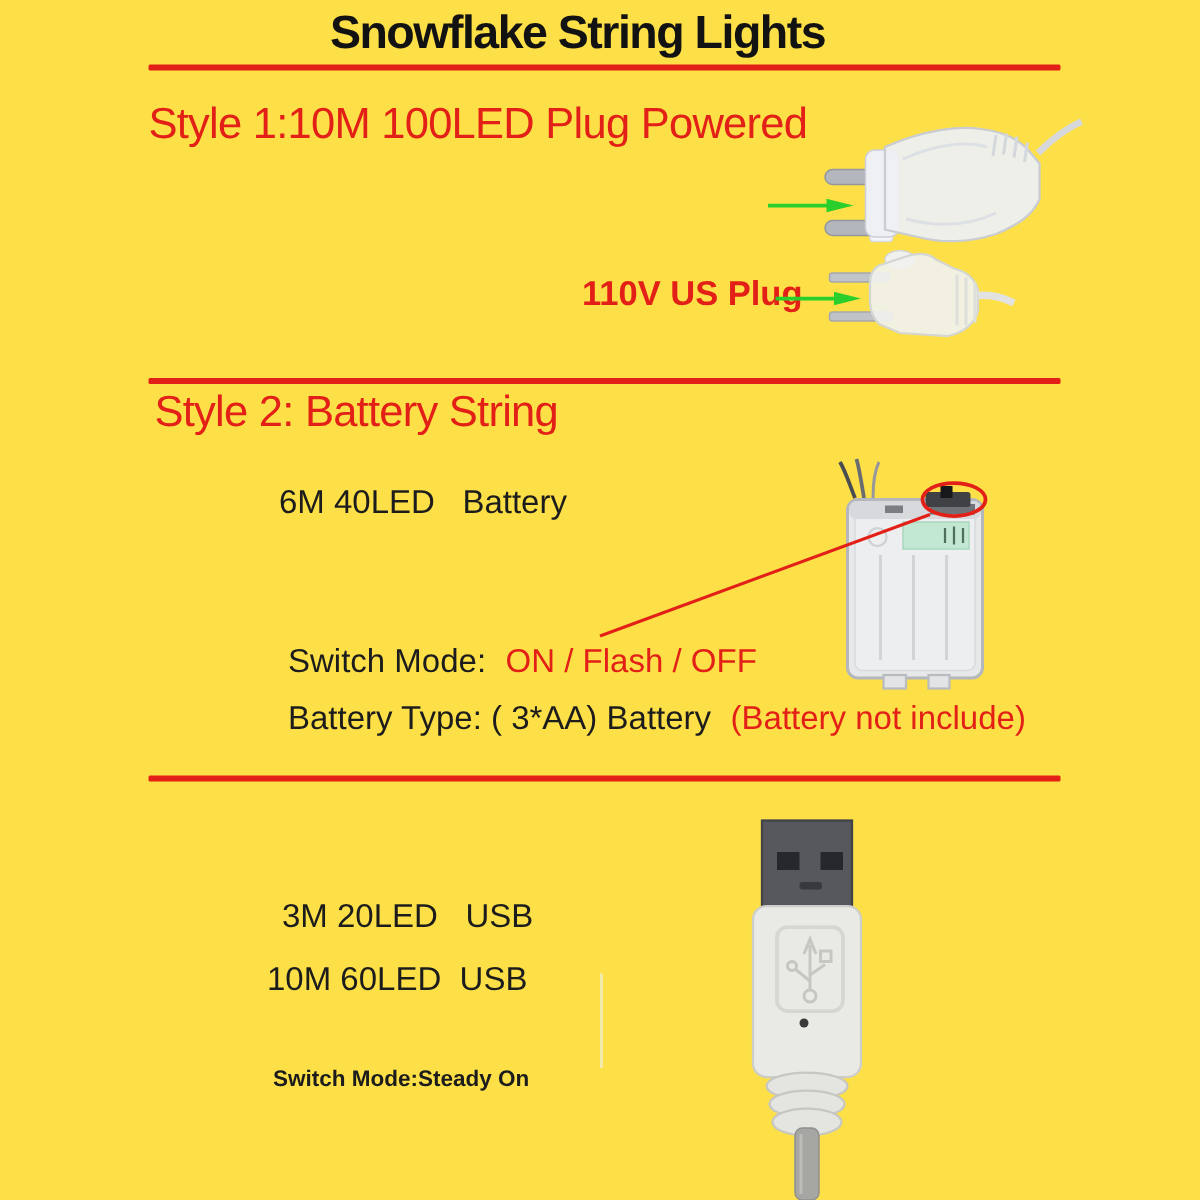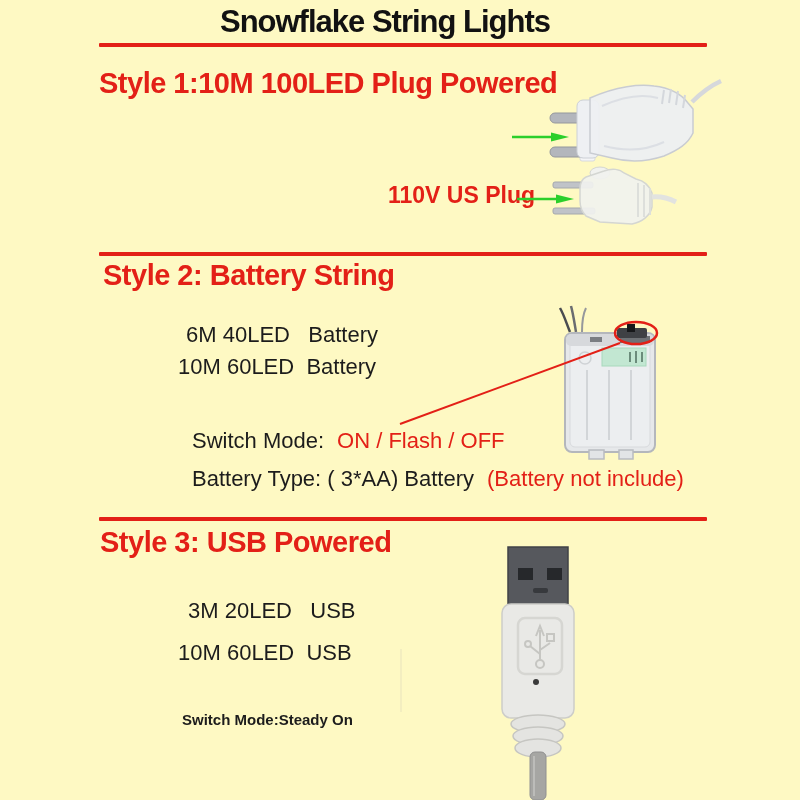--- a/index.html
+++ b/index.html
@@ -2,33 +2,33 @@
 <html><head>
 <meta charset="utf-8">
 <style>
   :root{
     --red:#e32017;
     --green:#2bcf2b;
     --ink:#161616;
   }
   html,body{margin:0;padding:0;background:#ffffff;}
   .page{
-    position:relative;width:800px;height:800px;background:#fef9c3;overflow:hidden;
+    position:relative;width:800px;height:800px;background:#fde047;overflow:hidden;
     font-family:"Liberation Sans","DejaVu Sans",sans-serif;color:var(--ink);
   }
   .t-title{
     position:absolute;left:0;top:3px;width:770px;text-align:center;
     font-size:31px;font-weight:bold;letter-spacing:-1px;color:#121212;line-height:1.2;
   }
   .rule{position:absolute;left:99px;width:608px;height:4px;background:var(--red);border-radius:1px;}
   #rule1{top:43px}
   #rule2{top:252px}
   #rule3{top:517px}
   .h-style{
-    position:absolute;font-size:29px;font-weight:bold;letter-spacing:-0.5px;
+    position:absolute;font-size:29px;font-weight:normal;letter-spacing:-0.5px;
     color:var(--red);white-space:pre;line-height:1.2;
   }
   #h-style1{left:99px;top:66px}
   #h-style2{left:103px;top:258px}
   #h-style3{left:100px;top:525px}
   .plug-label{
     position:absolute;font-size:23px;font-weight:bold;color:var(--red);
     white-space:pre;line-height:1.2;
   }
   #eu-label{left:384px;top:117px}
@@ -98,21 +98,20 @@
     <line x1="98" y1="20" x2="98" y2="54" stroke="#dddfdb" stroke-width="2"></line>
     <line x1="104" y1="22" x2="104" y2="54" stroke="#dddfdb" stroke-width="2"></line>
     <line x1="110" y1="25" x2="110" y2="52" stroke="#dddfdb" stroke-width="2"></line>
     <path d="M 112 34 C 122 33 130 36 136 39" fill="none" stroke="#e2e3e0" stroke-width="5"></path>
   </svg>
 
   <div class="rule" id="rule2"></div>
   <div class="h-style" id="h-style2">Style 2: Battery String</div>
 
   <div class="spec" id="s2-spec1">6M 40LED   Battery</div>
-  <div class="spec" id="s2-spec2">10M 60LED  Battery</div>
   <div class="spec" id="s2-switch"><span>Switch Mode:</span><span class="red-part">ON / Flash / OFF</span></div>
   <div class="spec" id="s2-batt"><span>Battery Type: ( 3*AA) Battery</span><span class="red-part">(Battery not include)</span></div>
 
   <svg class="svg-abs" id="battery-graphic" width="300" height="172">
     <path d="M 190 32 C 186 22 184 15 180 8" fill="none" stroke="#4a4c50" stroke-width="2.5"></path>
     <path d="M 196 32 C 194 20 193 13 191 6" fill="none" stroke="#6a6c70" stroke-width="2.5"></path>
     <path d="M 202 32 C 202 22 203 14 206 8" fill="none" stroke="#96989c" stroke-width="2"></path>
     <rect x="185" y="33" width="90" height="119" rx="7" fill="#e6e8ea" stroke="#b4b7bc" stroke-width="2"></rect>
     <rect x="190" y="39" width="80" height="108" rx="5" fill="#eceef0" stroke="#d8dadd" stroke-width="1"></rect>
     <rect x="186" y="34" width="88" height="12" rx="5" fill="#d7d9dc"></rect>
@@ -128,21 +127,20 @@
     <line x1="207" y1="70" x2="207" y2="140" stroke="#d2d5d8" stroke-width="2"></line>
     <line x1="229" y1="70" x2="229" y2="140" stroke="#d2d5d8" stroke-width="2"></line>
     <line x1="251" y1="70" x2="251" y2="140" stroke="#d2d5d8" stroke-width="2"></line>
     <rect x="209" y="150" width="15" height="9" fill="#e2e4e6" stroke="#b8bbc0" stroke-width="1.5"></rect>
     <rect x="239" y="150" width="14" height="9" fill="#e2e4e6" stroke="#b8bbc0" stroke-width="1.5"></rect>
     <line x1="20" y1="124" x2="240" y2="43" stroke="#e32017" stroke-width="2"></line>
     <ellipse cx="256" cy="33" rx="21" ry="11" fill="none" stroke="#e32017" stroke-width="2.5"></ellipse>
   </svg>
 
   <div class="rule" id="rule3"></div>
-  <div class="h-style" id="h-style3">Style 3: USB Powered</div>
 
   <div class="spec" id="s3-spec1">3M 20LED   USB</div>
   <div class="spec" id="s3-spec2">10M 60LED  USB</div>
   <div class="spec" id="s3-switch">Switch Mode:Steady On</div>
 
   <div id="string-wire"></div>
 
   <svg class="svg-abs" id="usb-plug" width="100" height="258">
     <rect x="16" y="5" width="60" height="58" fill="#56585d" stroke="#404247" stroke-width="1.5"></rect>
     <rect x="26" y="26" width="15" height="12" fill="#26282b"></rect>

